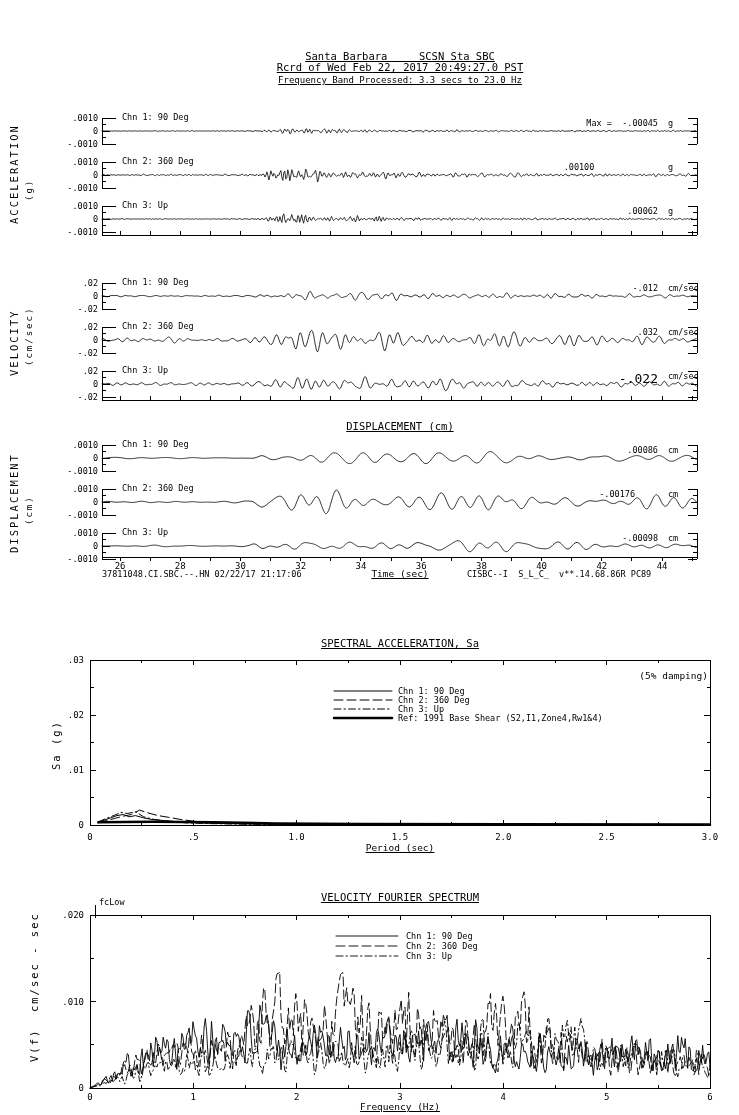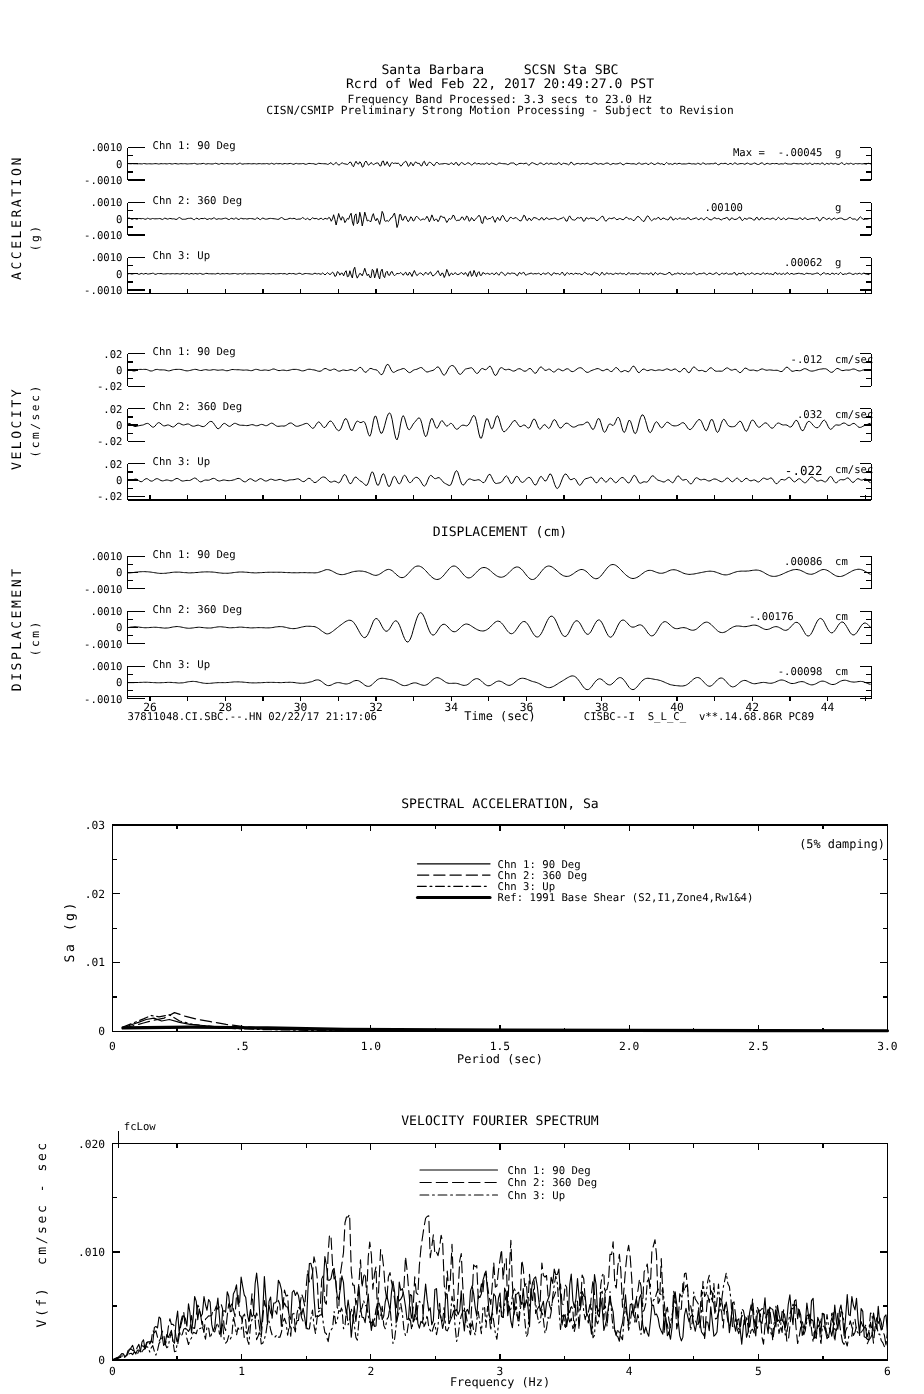--- a/index.html
+++ b/index.html
@@ -1,19 +1,19 @@
 <!DOCTYPE html>
 <html><head>
 <meta charset="utf-8">
 <style>
   html,body{margin:0;padding:0;background:#fff;}
   .page{position:relative;width:739px;height:1115px;background:#fff;color:#000;
         font-family:"DejaVu Sans Mono",monospace;overflow:hidden;}
   .t{position:absolute;white-space:pre;line-height:1.1;}
-  .ctr{left:100px;width:600px;text-align:center;}
+  .ctr{left:100px;width:600px;text-align:center;text-decoration:underline;}
   .rot{position:absolute;transform:rotate(-90deg);transform-origin:left top;white-space:pre;letter-spacing:2px;}
   #plots{position:absolute;left:0;top:0;}
   .f11{font-size:10.5px;} .f9{font-size:9px;} .f85{font-size:8.5px;} .f95{font-size:9.5px;}
 </style>
 </head>
 <body>
 
 <div class="page">
   <svg id="plots" width="739" height="1115">
       <line x1="102" y1="118" x2="102" y2="144" stroke="#000" stroke-width="1" shape-rendering="crispEdges"></line>
@@ -358,21 +358,20 @@
       <text x="406" y="939" text-anchor="start" font-size="8.5" font-family="&quot;DejaVu Sans Mono&quot;,monospace" fill="#000">Chn 1: 90 Deg</text>
       <polyline points="336,946 398,946" fill="none" stroke="#000" stroke-width="0.9" stroke-linejoin="round" stroke-linecap="round" stroke-dasharray="9,4"></polyline>
       <text x="406" y="949" text-anchor="start" font-size="8.5" font-family="&quot;DejaVu Sans Mono&quot;,monospace" fill="#000">Chn 2: 360 Deg</text>
       <polyline points="336,956 398,956" fill="none" stroke="#000" stroke-width="0.9" stroke-linejoin="round" stroke-linecap="round" stroke-dasharray="7,3,1.5,3"></polyline>
       <text x="406" y="959" text-anchor="start" font-size="8.5" font-family="&quot;DejaVu Sans Mono&quot;,monospace" fill="#000">Chn 3: Up</text>
     </svg>
 
   <div class="t ctr f11" style="top:51px">Santa Barbara     SCSN Sta SBC</div>
   <div class="t ctr f11" style="top:62px">Rcrd of Wed Feb 22, 2017 20:49:27.0 PST</div>
   <div class="t ctr f9" style="top:76px">Frequency Band Processed: 3.3 secs to 23.0 Hz</div>
-  <div class="t ctr f9" style="top:85px">CISN/CSMIP Preliminary Strong Motion Processing - Subject to Revision</div>
 
   <div class="t ctr f11" style="top:421px">DISPLACEMENT (cm)</div>
 
   <div class="rot f11" style="left:8px;top:224px">ACCELERATION</div>
   <div class="rot f9" style="left:24px;top:201px">(g)</div>
   <div class="rot f11" style="left:8px;top:376px">VELOCITY</div>
   <div class="rot f9" style="left:24px;top:366px">(cm/sec)</div>
   <div class="rot f11" style="left:8px;top:553px">DISPLACEMENT</div>
   <div class="rot f9" style="left:24px;top:525px">(cm)</div>
   <div class="rot f11" style="left:50px;top:770px">Sa (g)</div>
@@ -398,21 +397,21 @@
     <div class="t" style="left: 122px; top: 201px; font-size: 8.5px;">Chn 3: Up</div>
     <div class="t" style="left: 500px; top: 207px; font-size: 8.5px; width: 158px; text-align: right;">.00062</div>
     <div class="t" style="left: 668px; top: 207px; font-size: 8.5px;">g</div>
     <div class="t" style="left: 122px; top: 278px; font-size: 8.5px;">Chn 1: 90 Deg</div>
     <div class="t" style="left: 500px; top: 284px; font-size: 8.5px; width: 158px; text-align: right;">-.012</div>
     <div class="t" style="left: 668px; top: 284px; font-size: 8.5px;">cm/sec</div>
     <div class="t" style="left: 122px; top: 322px; font-size: 8.5px;">Chn 2: 360 Deg</div>
     <div class="t" style="left: 500px; top: 328px; font-size: 8.5px; width: 158px; text-align: right;">.032</div>
     <div class="t" style="left: 668px; top: 328px; font-size: 8.5px;">cm/sec</div>
     <div class="t" style="left: 122px; top: 366px; font-size: 8.5px;">Chn 3: Up</div>
-    <div class="t" style="left: 500px; top: 372px; font-size: 10px; width: 158px; text-align: right;">-.022</div>
+    <div class="t" style="left: 500px; top: 372px; font-size: 13px; width: 158px; text-align: right;">-.022</div>
     <div class="t" style="left: 668px; top: 372px; font-size: 8.5px;">cm/sec</div>
     <div class="t" style="left: 122px; top: 440px; font-size: 8.5px;">Chn 1: 90 Deg</div>
     <div class="t" style="left: 500px; top: 446px; font-size: 8.5px; width: 158px; text-align: right;">.00086</div>
     <div class="t" style="left: 668px; top: 446px; font-size: 8.5px;">cm</div>
     <div class="t" style="left: 122px; top: 484px; font-size: 8.5px;">Chn 2: 360 Deg</div>
     <div class="t" style="left: 477px; top: 490px; font-size: 8.5px; width: 158px; text-align: right;">-.00176</div>
     <div class="t" style="left: 668px; top: 490px; font-size: 8.5px;">cm</div>
     <div class="t" style="left: 122px; top: 528px; font-size: 8.5px;">Chn 3: Up</div>
     <div class="t" style="left: 500px; top: 534px; font-size: 8.5px; width: 158px; text-align: right;">-.00098</div>
     <div class="t" style="left: 668px; top: 534px; font-size: 8.5px;">cm</div>

